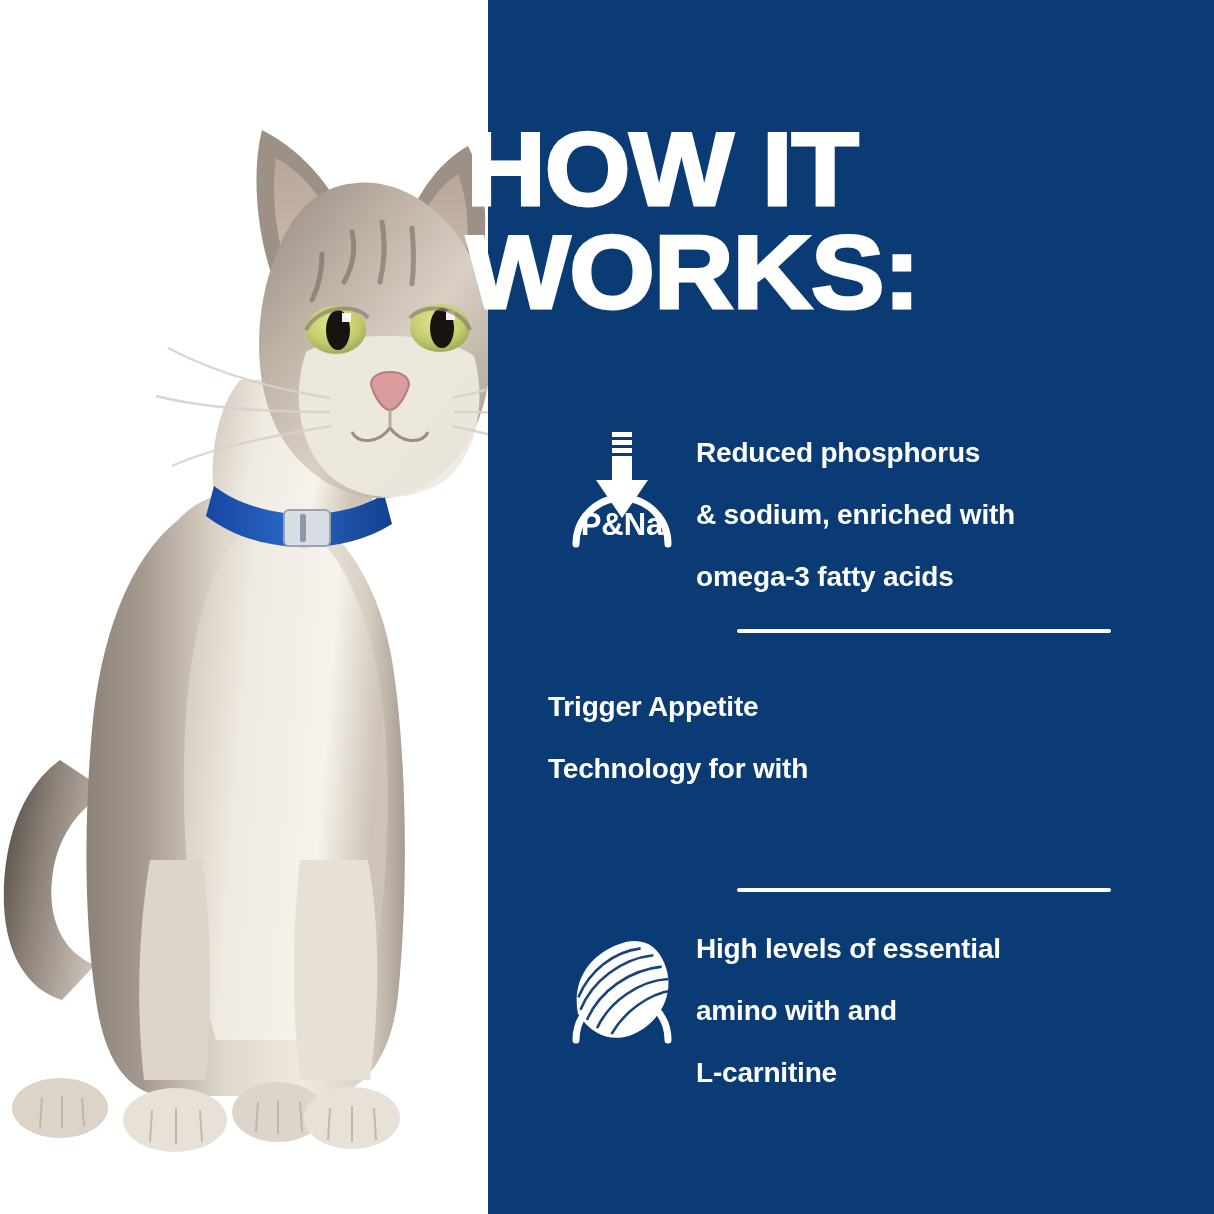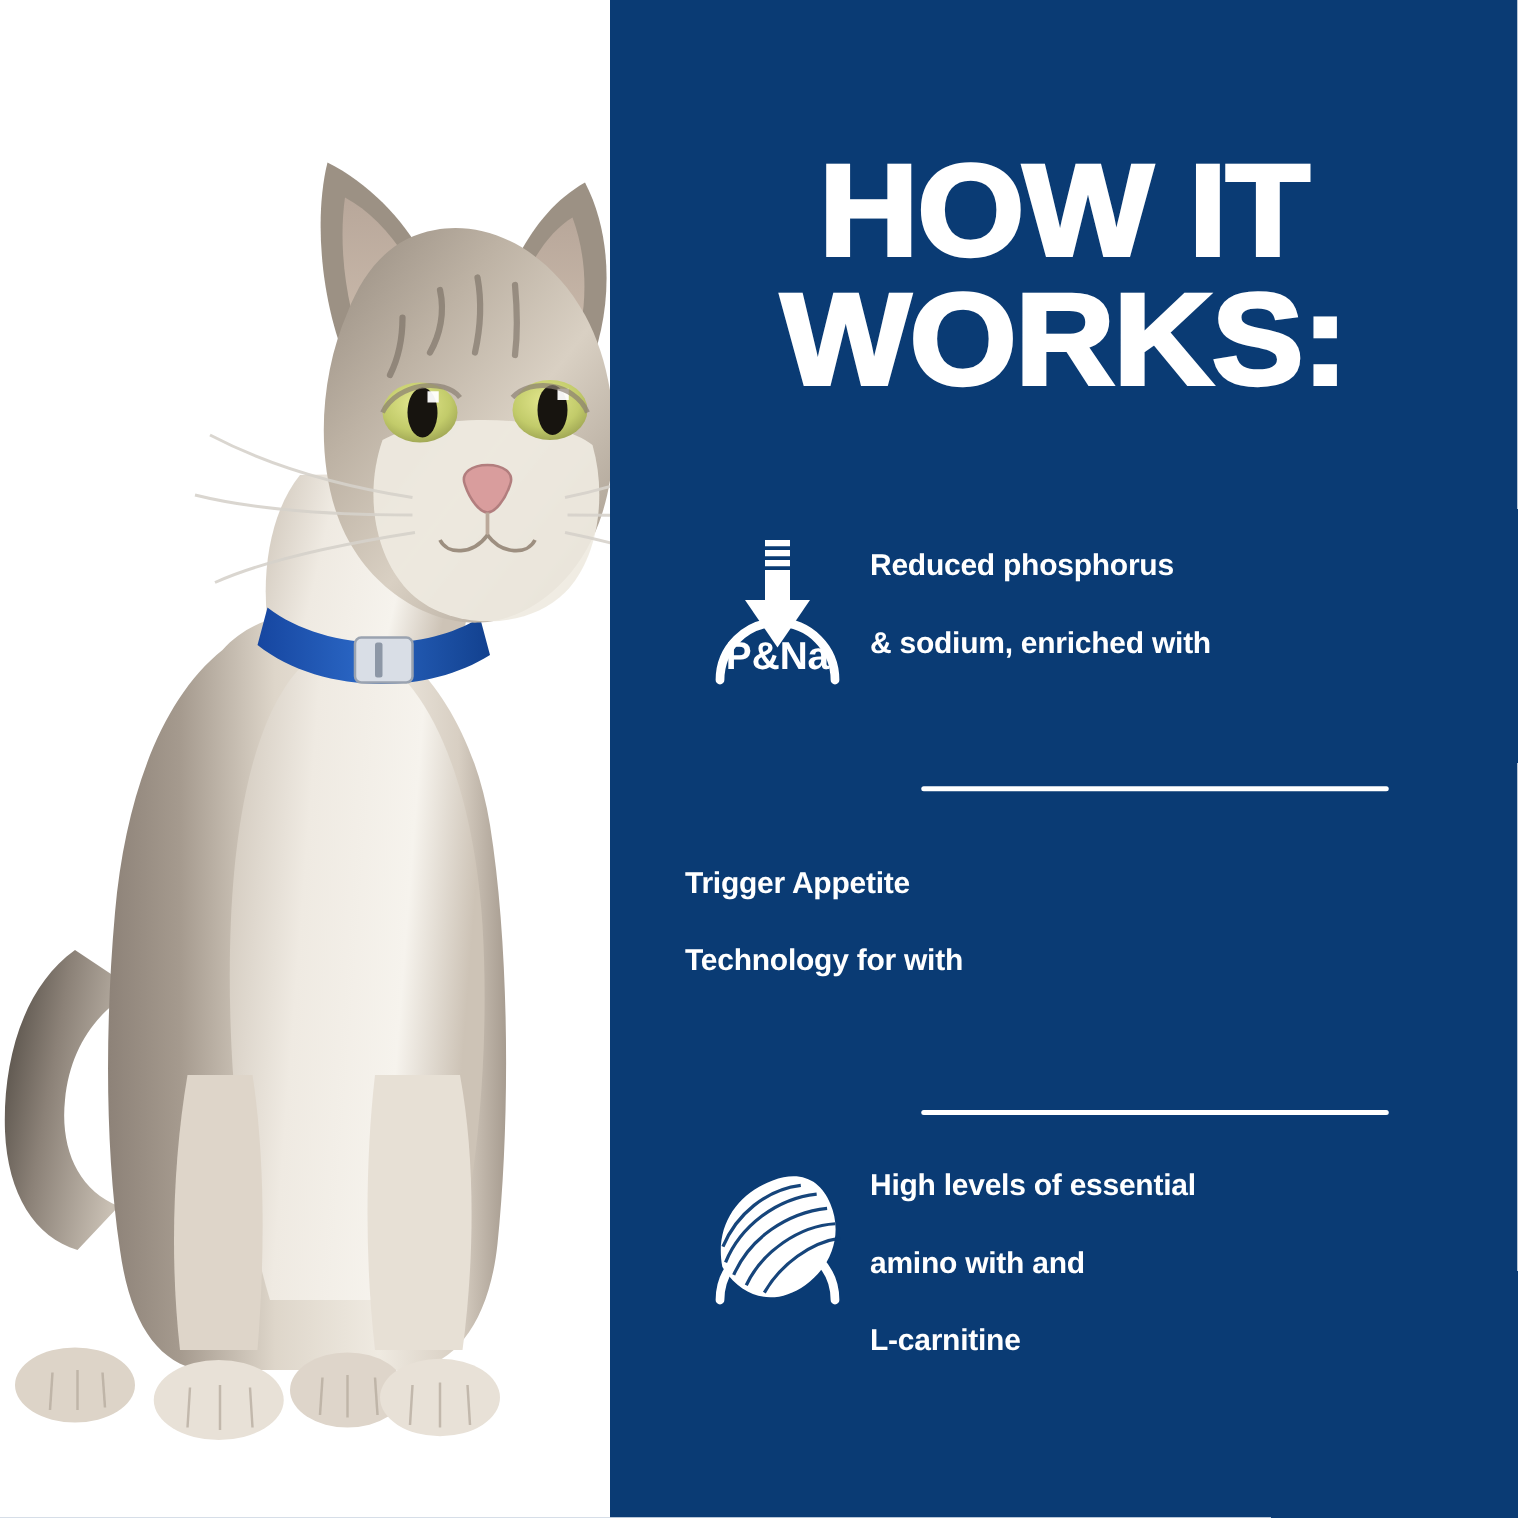--- a/index.html
+++ b/index.html
@@ -34,21 +34,20 @@
     height: 1214px;
     background: #0a3b74;
   }
 
   
   .title-block {
     position: absolute;
     left: 488px;
     top: 118px;
     width: 726px;
-    text-align: center;
     color: #ffffff;
   }
   .title-line {
     display: block;
     font-family: "Liberation Sans", sans-serif;
     font-weight: 700;
     font-size: 104px;
     line-height: 0.99;
     letter-spacing: -1px;
     color: #ffffff;
@@ -78,21 +77,21 @@
     text-decoration: underline;
   }
   .feature-icon svg { display: block; width: 148px; height: 130px; }
 
   .feature-text {
     flex: 1 1 auto;
     padding-top: 4px;
     color: #ffffff;
     font-family: "Liberation Sans", sans-serif;
     font-weight: 700;
-    font-size: 24px;
+    font-size: 28px;
     line-height: 62px;
     letter-spacing: -0.2px;
   }
   .feature-text .tline { display: block; white-space: nowrap; }
 
   
   .divider {
     position: absolute;
     left: 737px;
     width: 374px;
@@ -280,20 +279,21 @@
         <rect x="64" y="34" width="20" height="26" fill="#ffffff"></rect>
 
         <path d="M48 58 L 100 58 L 74 96 Z" fill="#ffffff"></path>
 
         <text x="74" y="113" text-anchor="middle" font-family="Liberation Sans, sans-serif" font-size="31" font-weight="700" fill="#ffffff">P&amp;Na</text>
       </svg>
     </div>
     <div class="feature-text">
       <span class="tline">Reduced phosphorus</span>
       <span class="tline">&amp; sodium, enriched with</span>
+      <span class="tline">omega-3 fatty acids</span>
     </div>
   </div>
 
   <div class="divider" id="divider-0"></div>
 
   <div class="feature" id="feature-1">
     <div class="feature-text">
       <span class="tline">Trigger Appetite</span>
       <span class="tline">Technology for with</span>
     </div>

